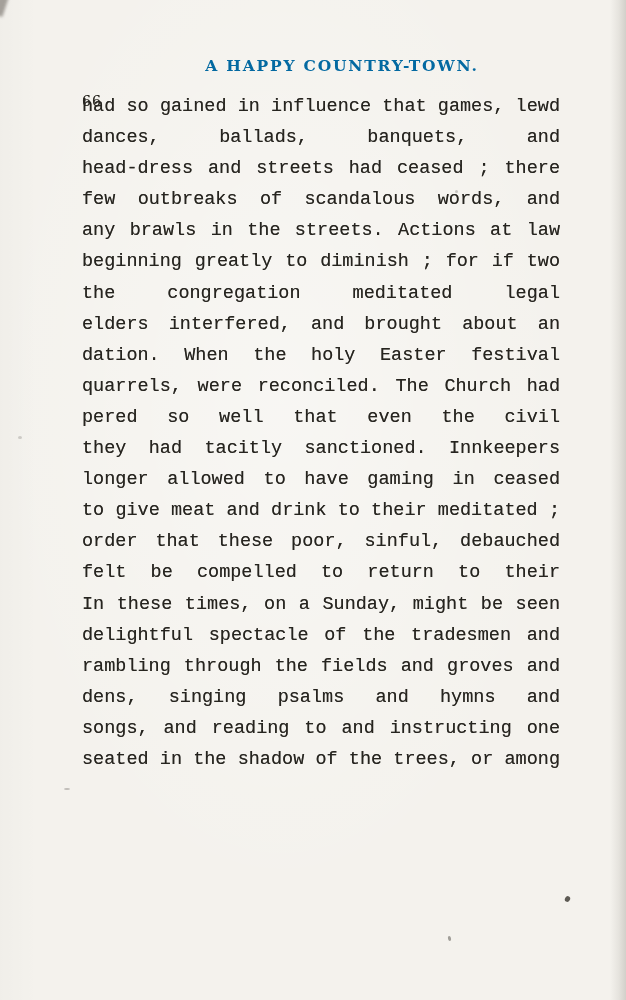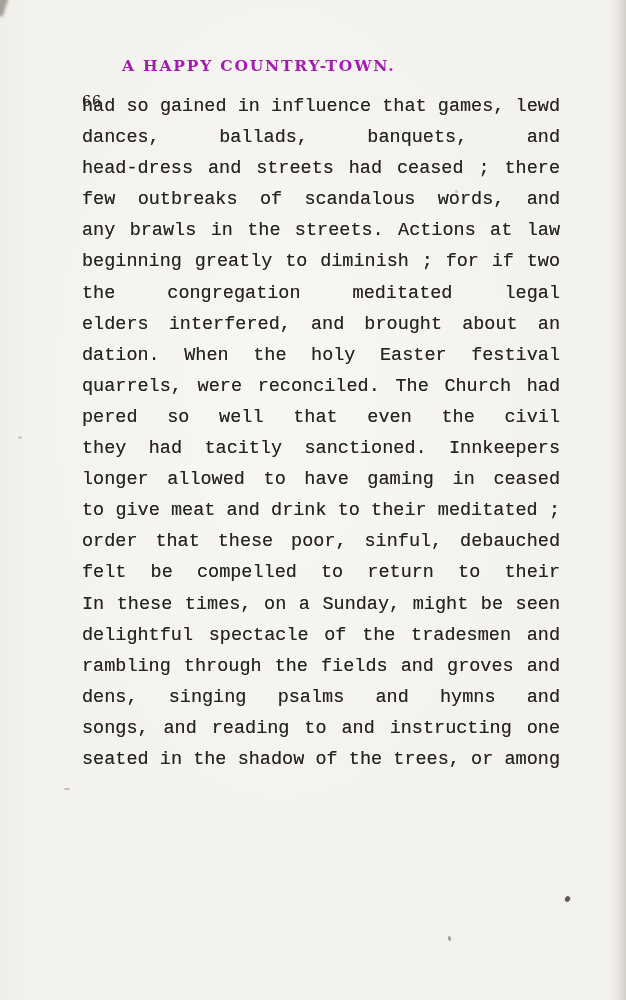--- a/index.html
+++ b/index.html
@@ -60,25 +60,25 @@
     letter-spacing: 1px;
     color: #2a2822;
     text-shadow: 0 0 0.4px rgba(40,36,30,0.55);
     margin-top: 40px;
   }
   .running-head {
     position: absolute;
     left: 40px;
     right: 0;
     top: 3px;
-    text-align: left;
+    text-align: center;
     font-size: 15.5px;
     font-weight: 700;
     letter-spacing: 1.8px;
-    color: #a21caf;
+    color: #0369a1;
   }
   .body-text {
     position: absolute;
     left: 82px;
     top: 91px;
     width: 478px;
     font-family: Liberation Mono, monospace;
   }
   .text-line {
     height: 31.1px;

